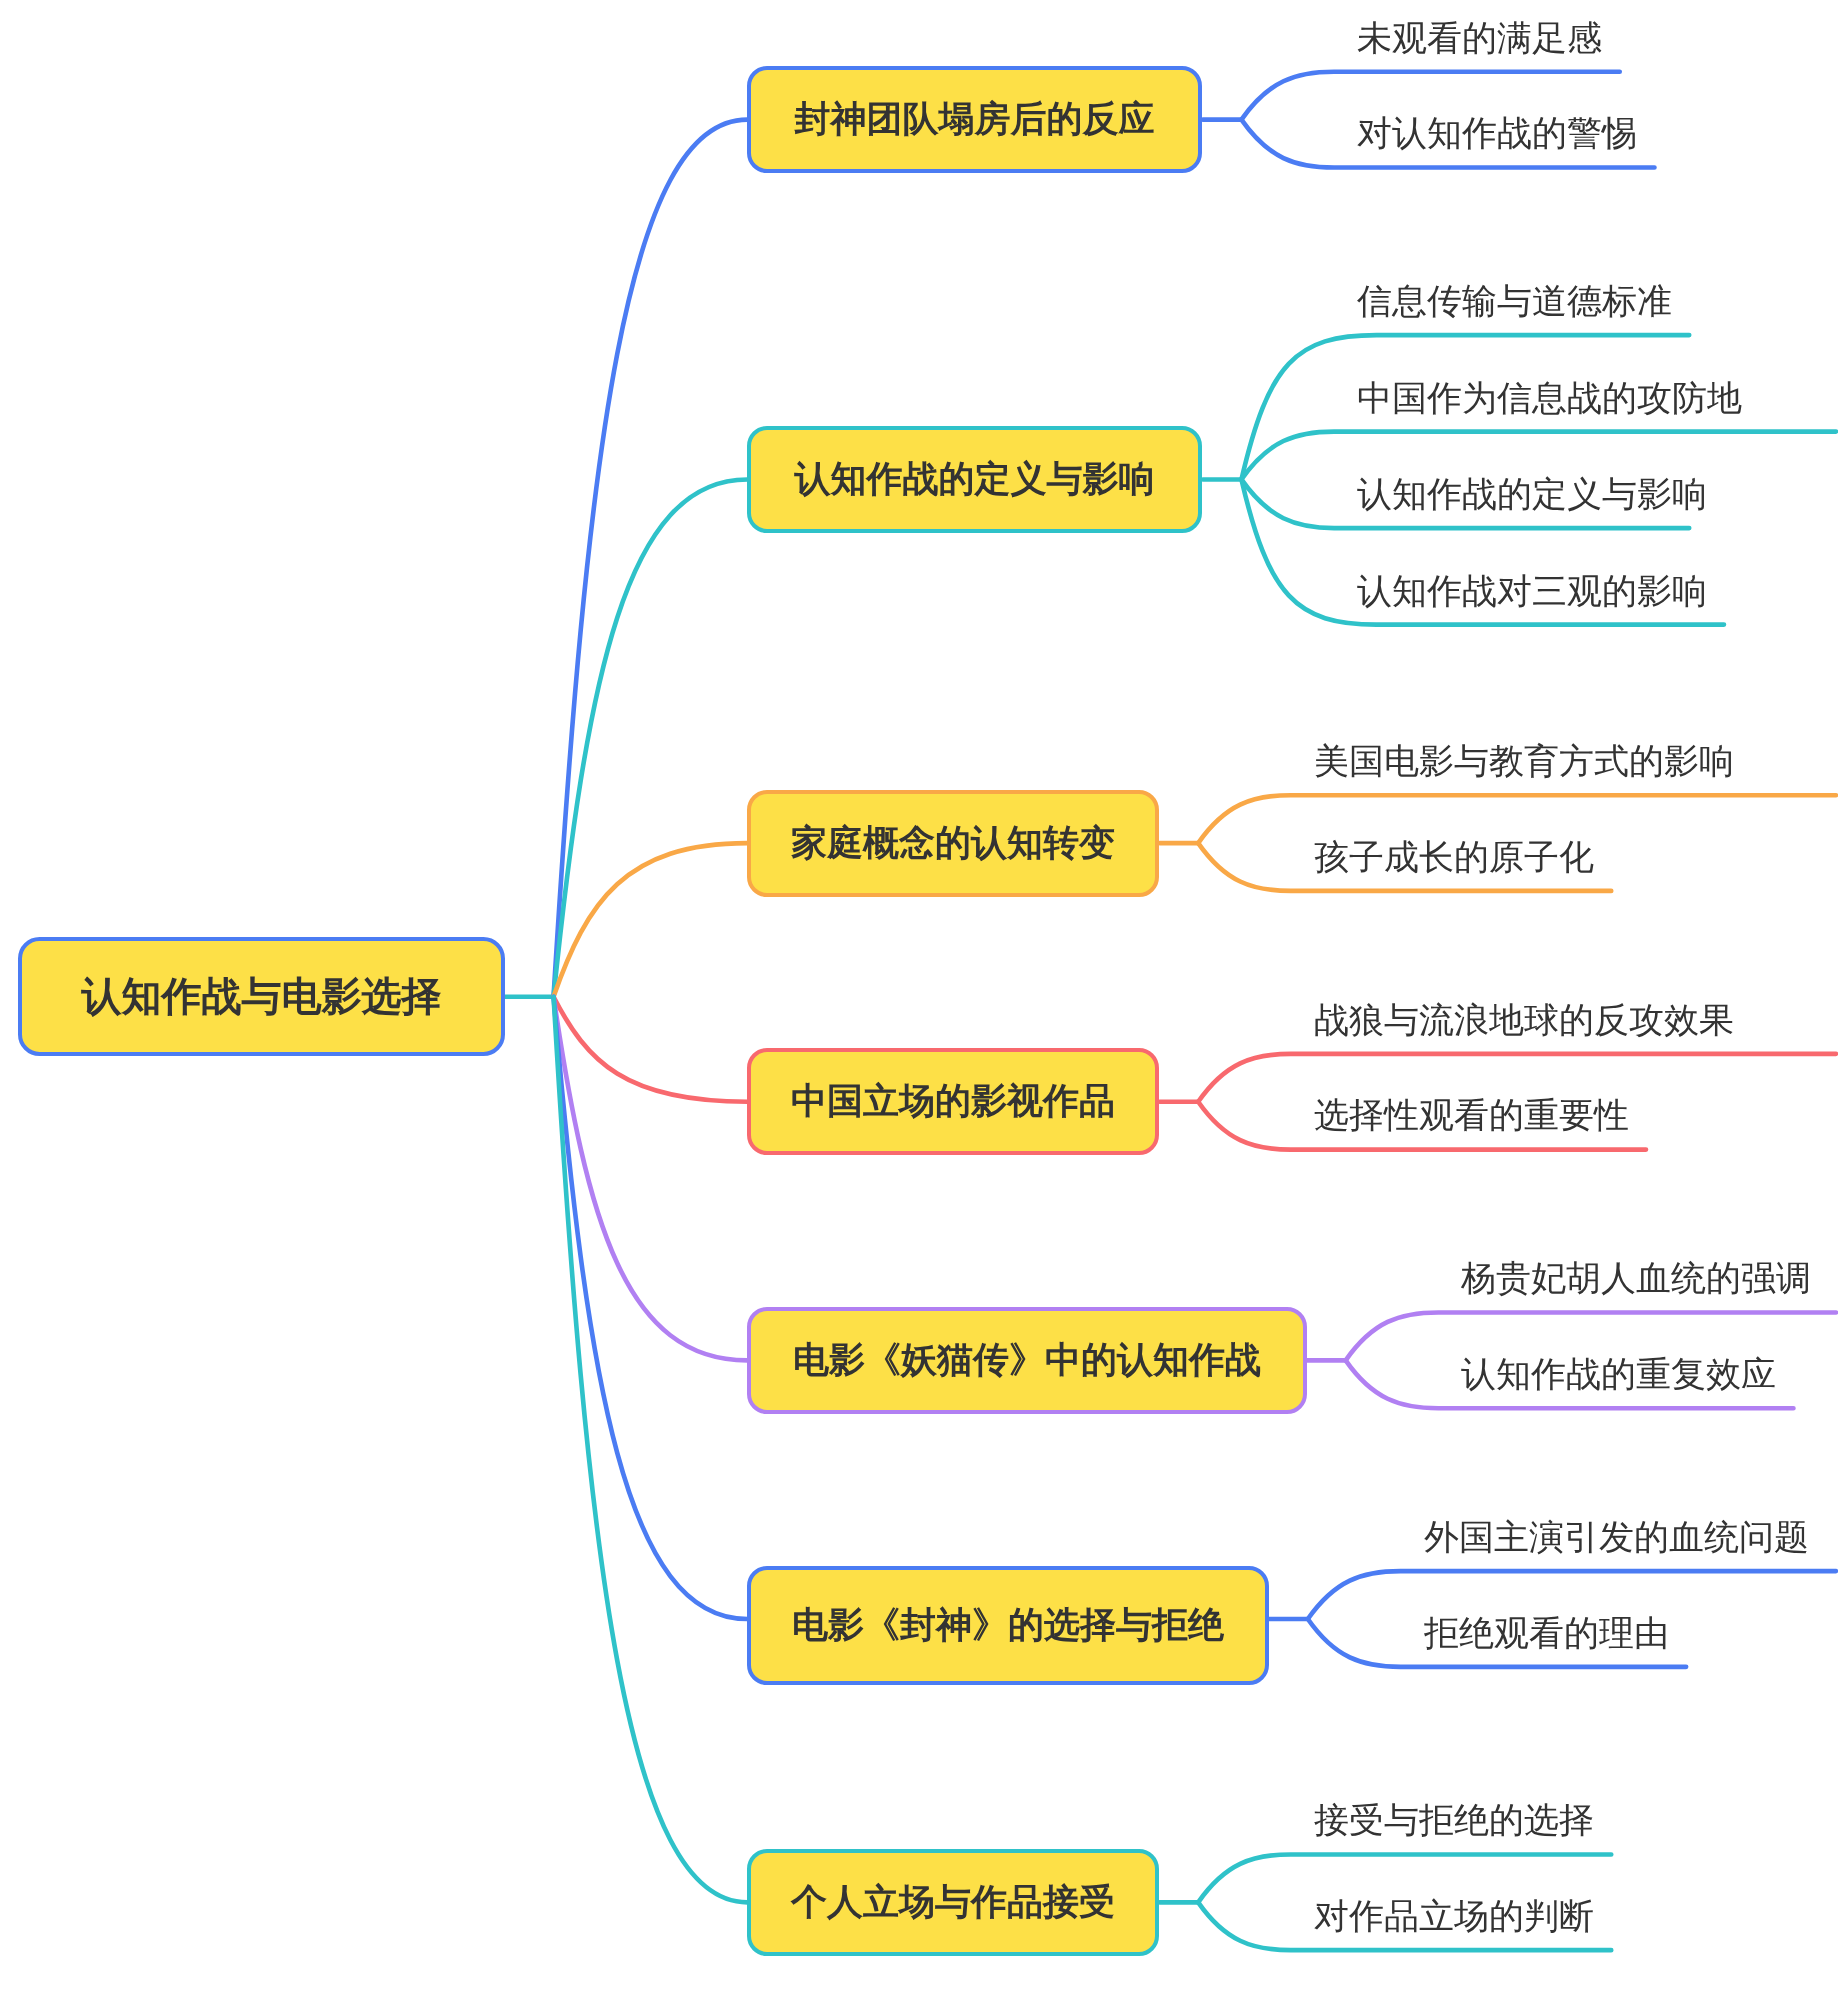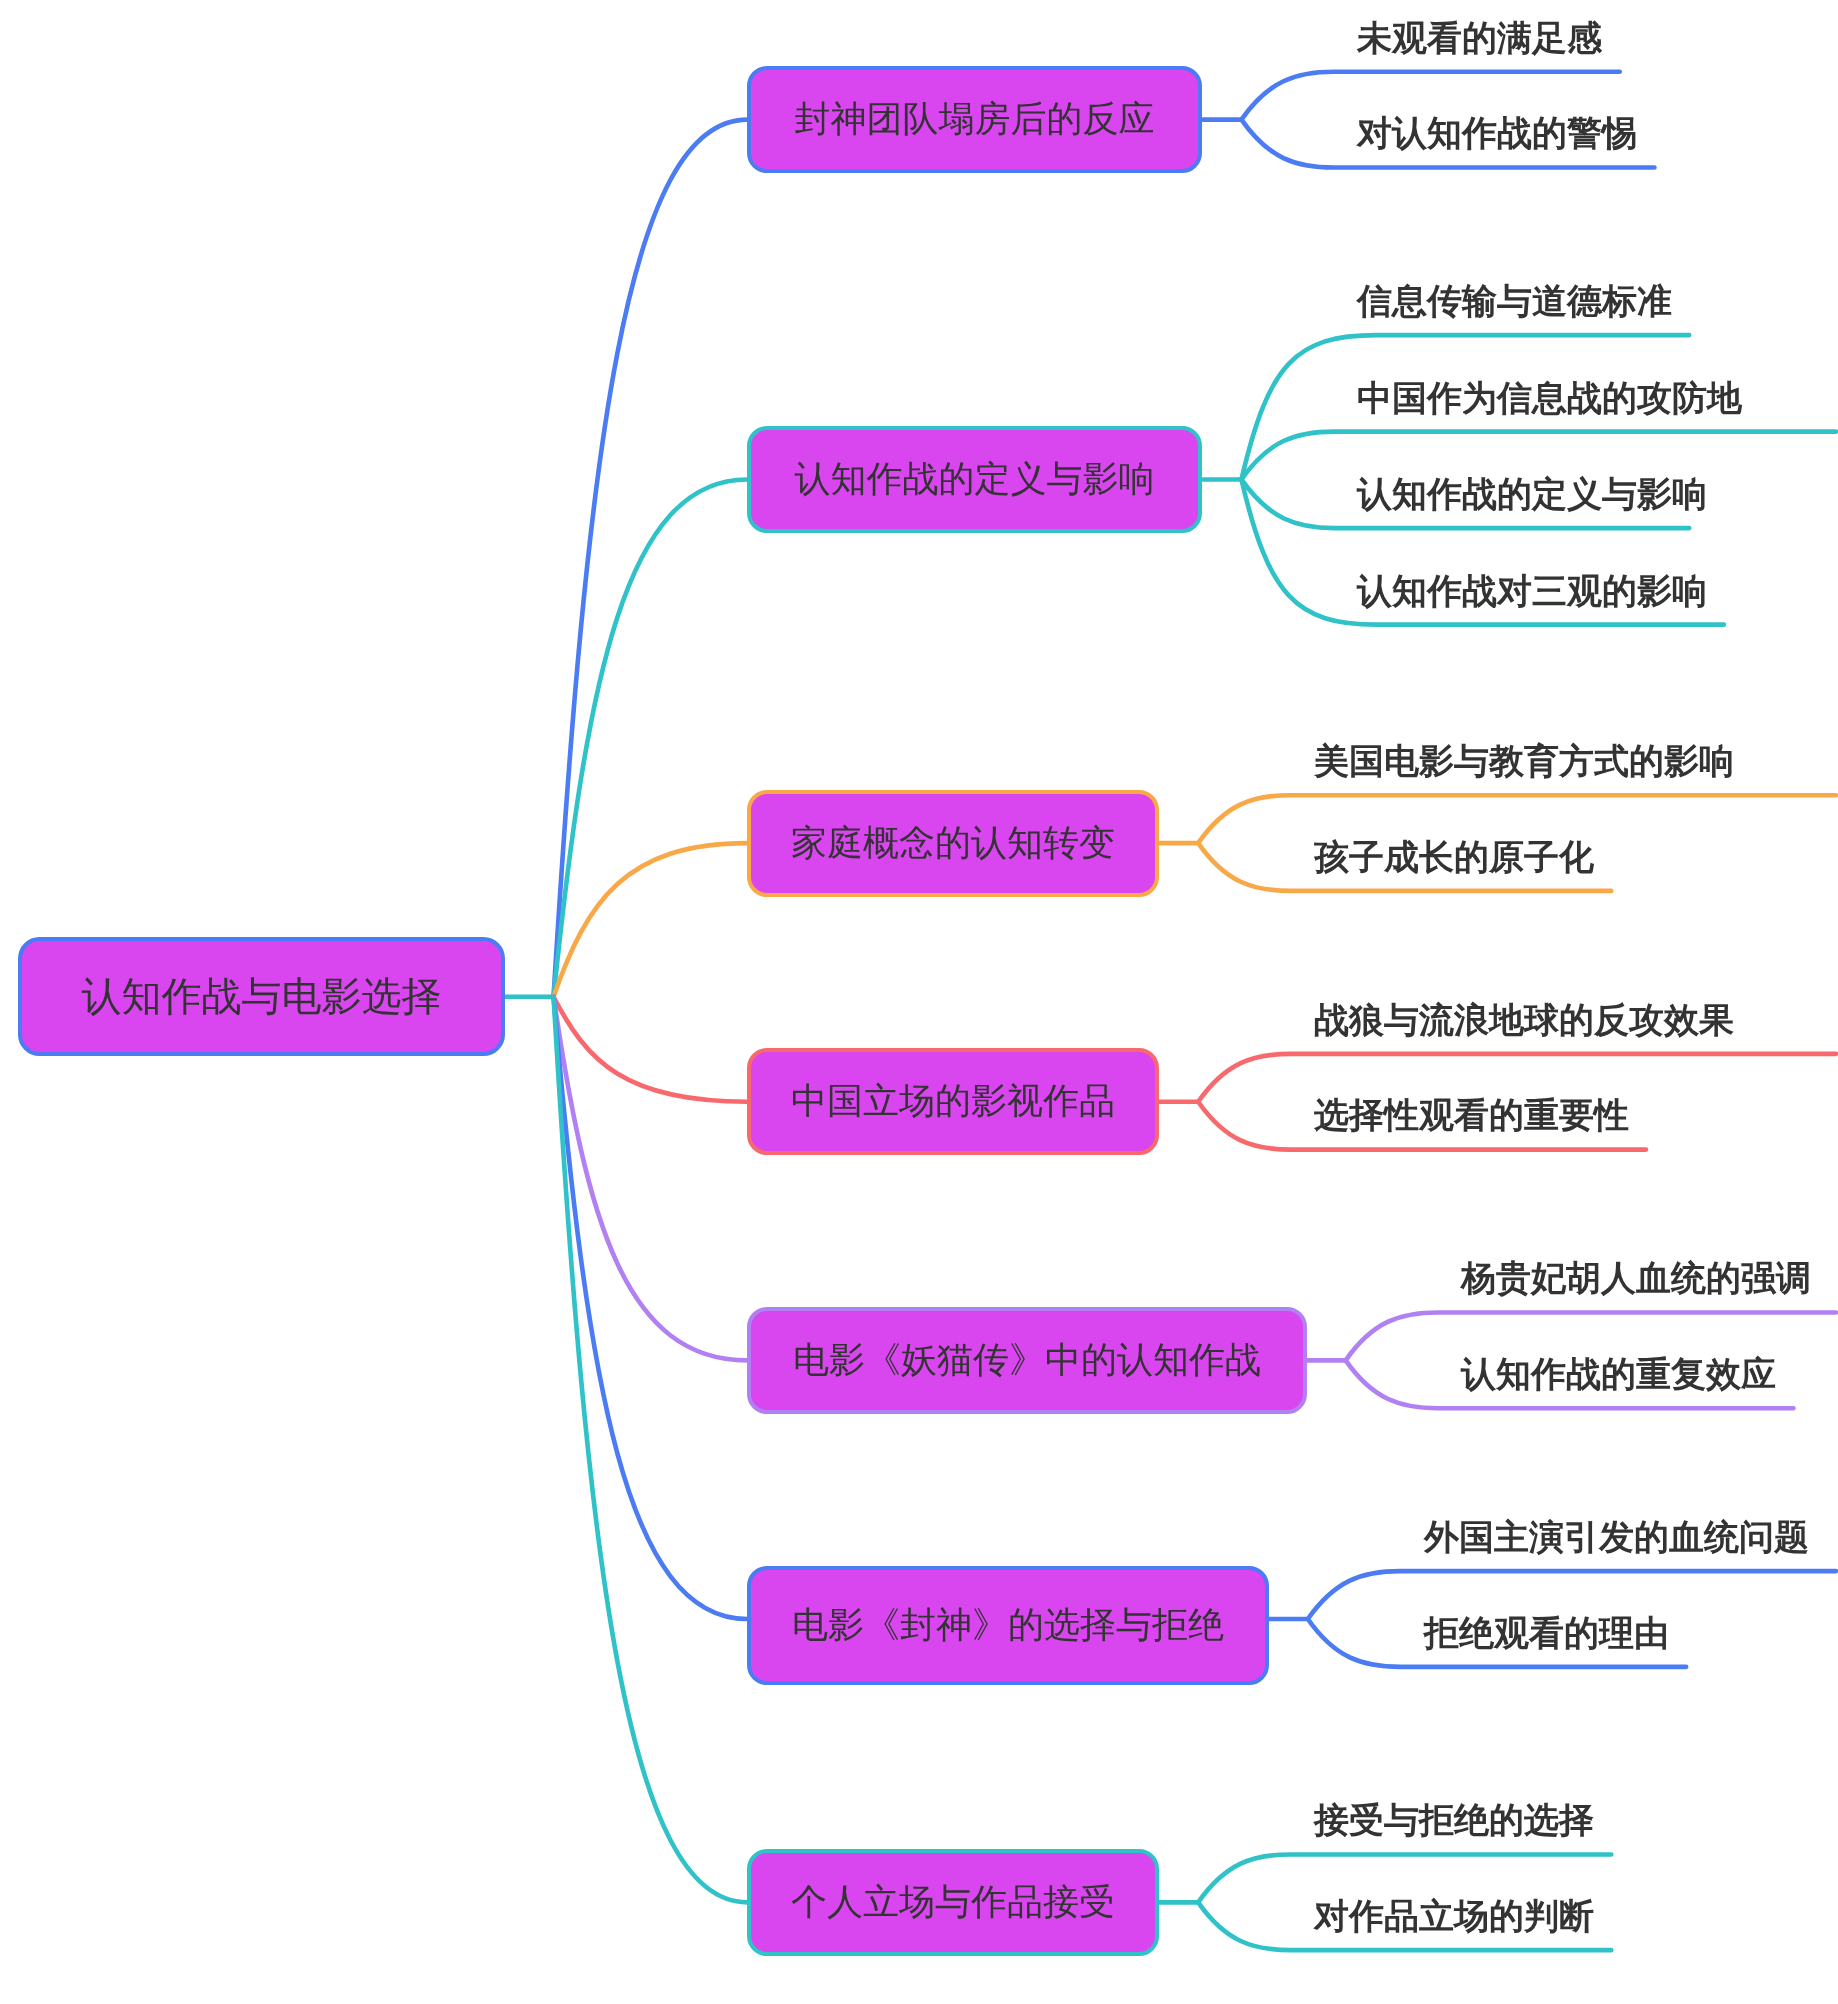--- a/index.html
+++ b/index.html
@@ -8,30 +8,30 @@
   }
   #canvas{
     position:relative; width:1839px; height:2005px; background:#ffffff; overflow:hidden;
     font-family:"Liberation Sans","DejaVu Sans",sans-serif; color:var(--ink);
   }
   svg.edges{position:absolute;left:0;top:0;}
   svg.edges path{fill:none;stroke-width:6;stroke-linecap:round;stroke-linejoin:round;}
   .e-blue{stroke:var(--blue);} .e-teal{stroke:var(--teal);} .e-orange{stroke:var(--orange);}
   .e-red{stroke:var(--red);} .e-purple{stroke:var(--purple);}
   .node{
-    position:absolute; box-sizing:border-box; background:#d946ef;
+    position:absolute; box-sizing:border-box; background:#fde047;
     border:4.6px solid var(--blue); border-radius:20px;
     display:flex; align-items:center; justify-content:center;
-    font-size:36px; font-weight:400; color:var(--ink); white-space:nowrap;
+    font-size:36px; font-weight:700; color:var(--ink); white-space:nowrap;
   }
   .node.root{font-size:40px; border-radius:21.6px;}
   .b-blue{border-color:var(--blue);} .b-teal{border-color:var(--teal);} .b-orange{border-color:var(--orange);}
   .b-red{border-color:var(--red);} .b-purple{border-color:var(--purple);}
   .leaf{
-    position:absolute; height:39px; line-height:39px; font-size:35px; font-weight:700;
+    position:absolute; height:39px; line-height:39px; font-size:35px; font-weight:400;
     color:var(--ink); white-space:nowrap;
   }
 </style>
 </head>
 <body>
 
 <div id="canvas">
 
   <svg class="edges" width="1839" height="2005" viewBox="0 0 2382 2597" aria-hidden="true">
 

